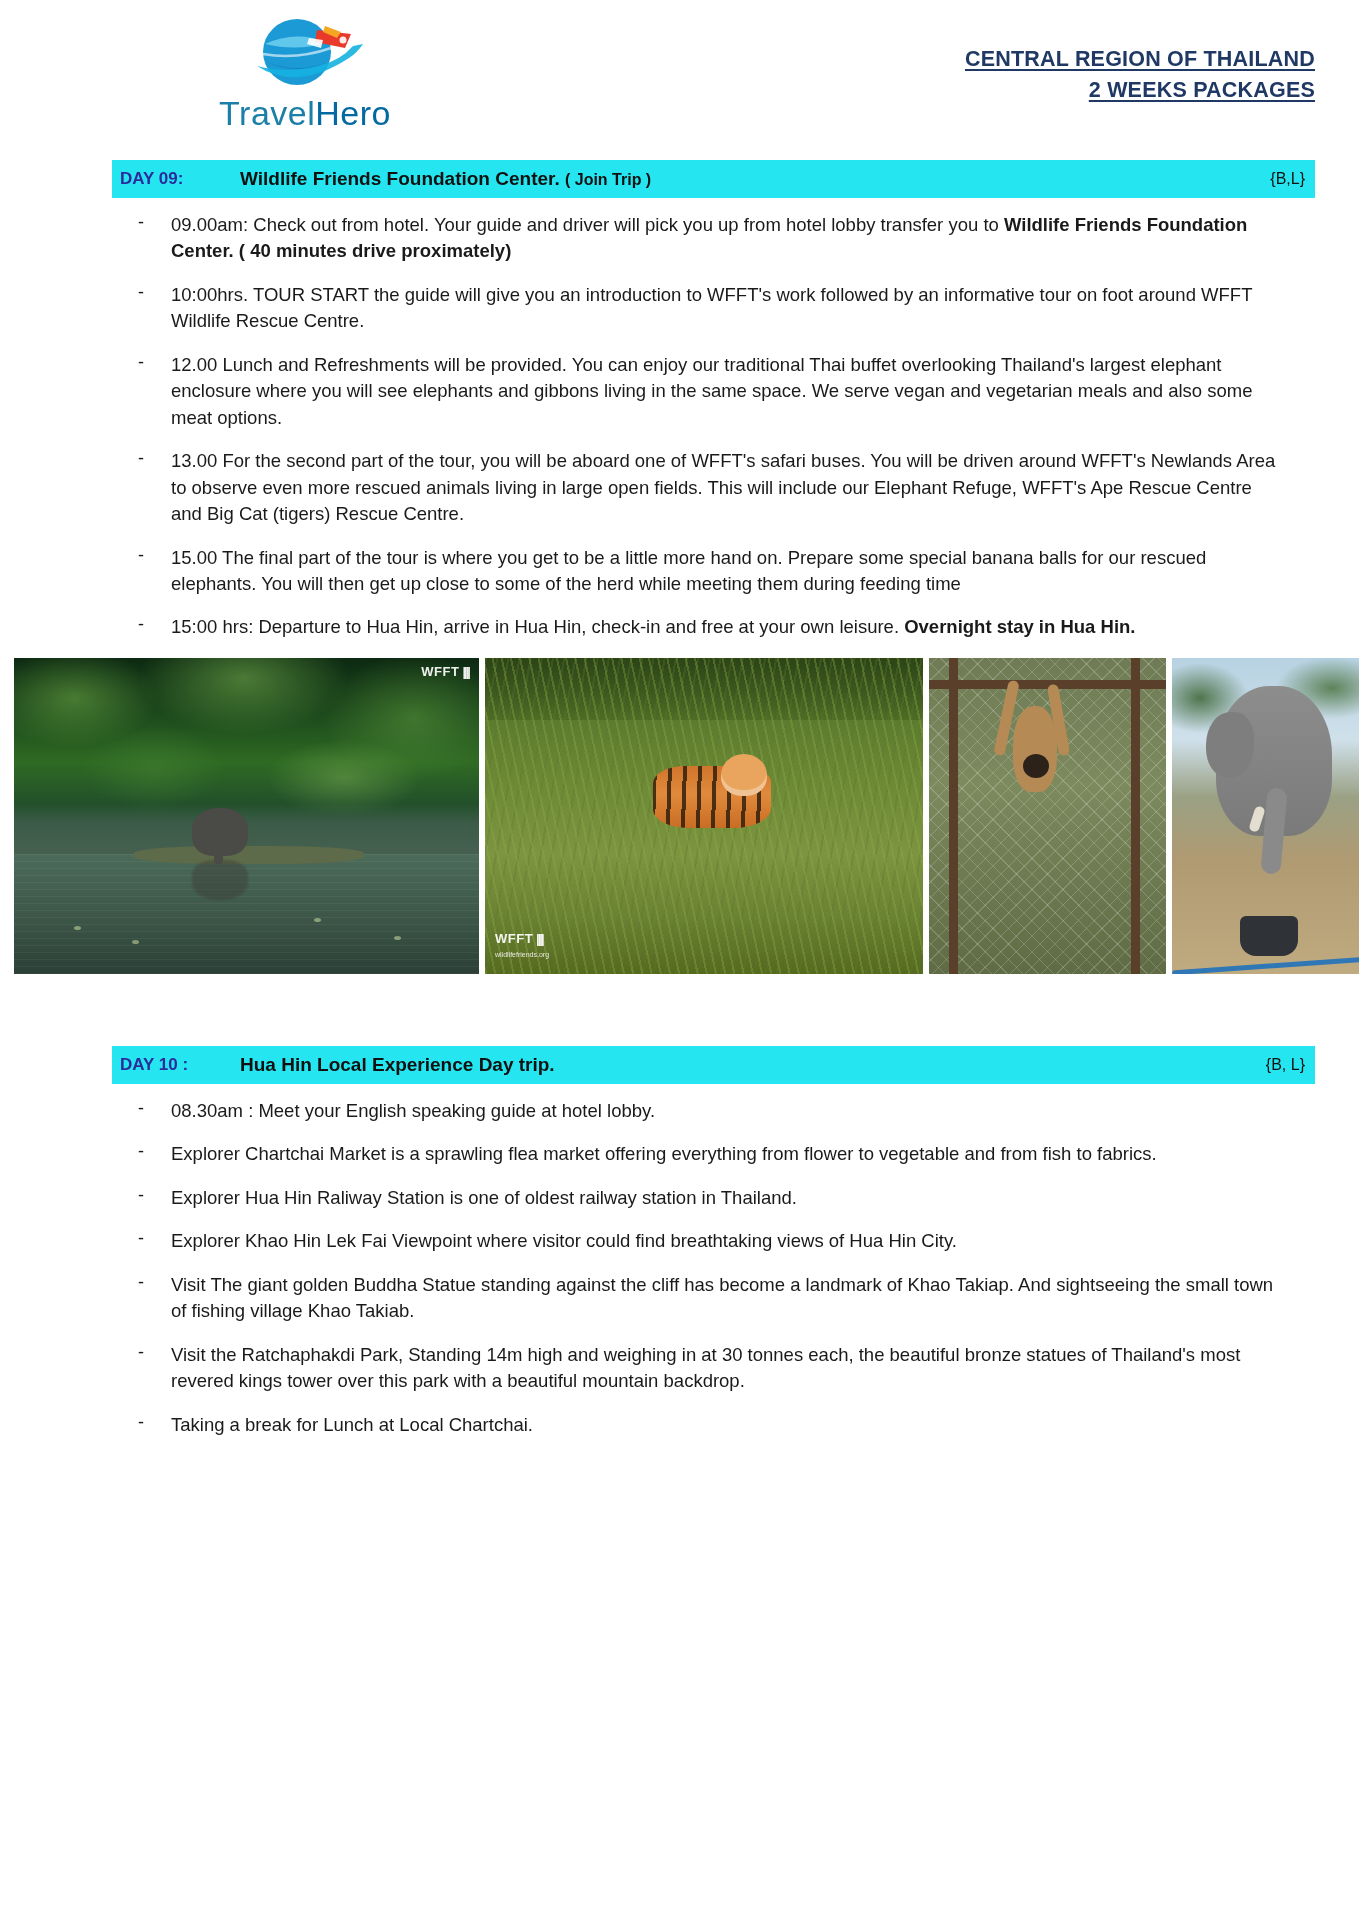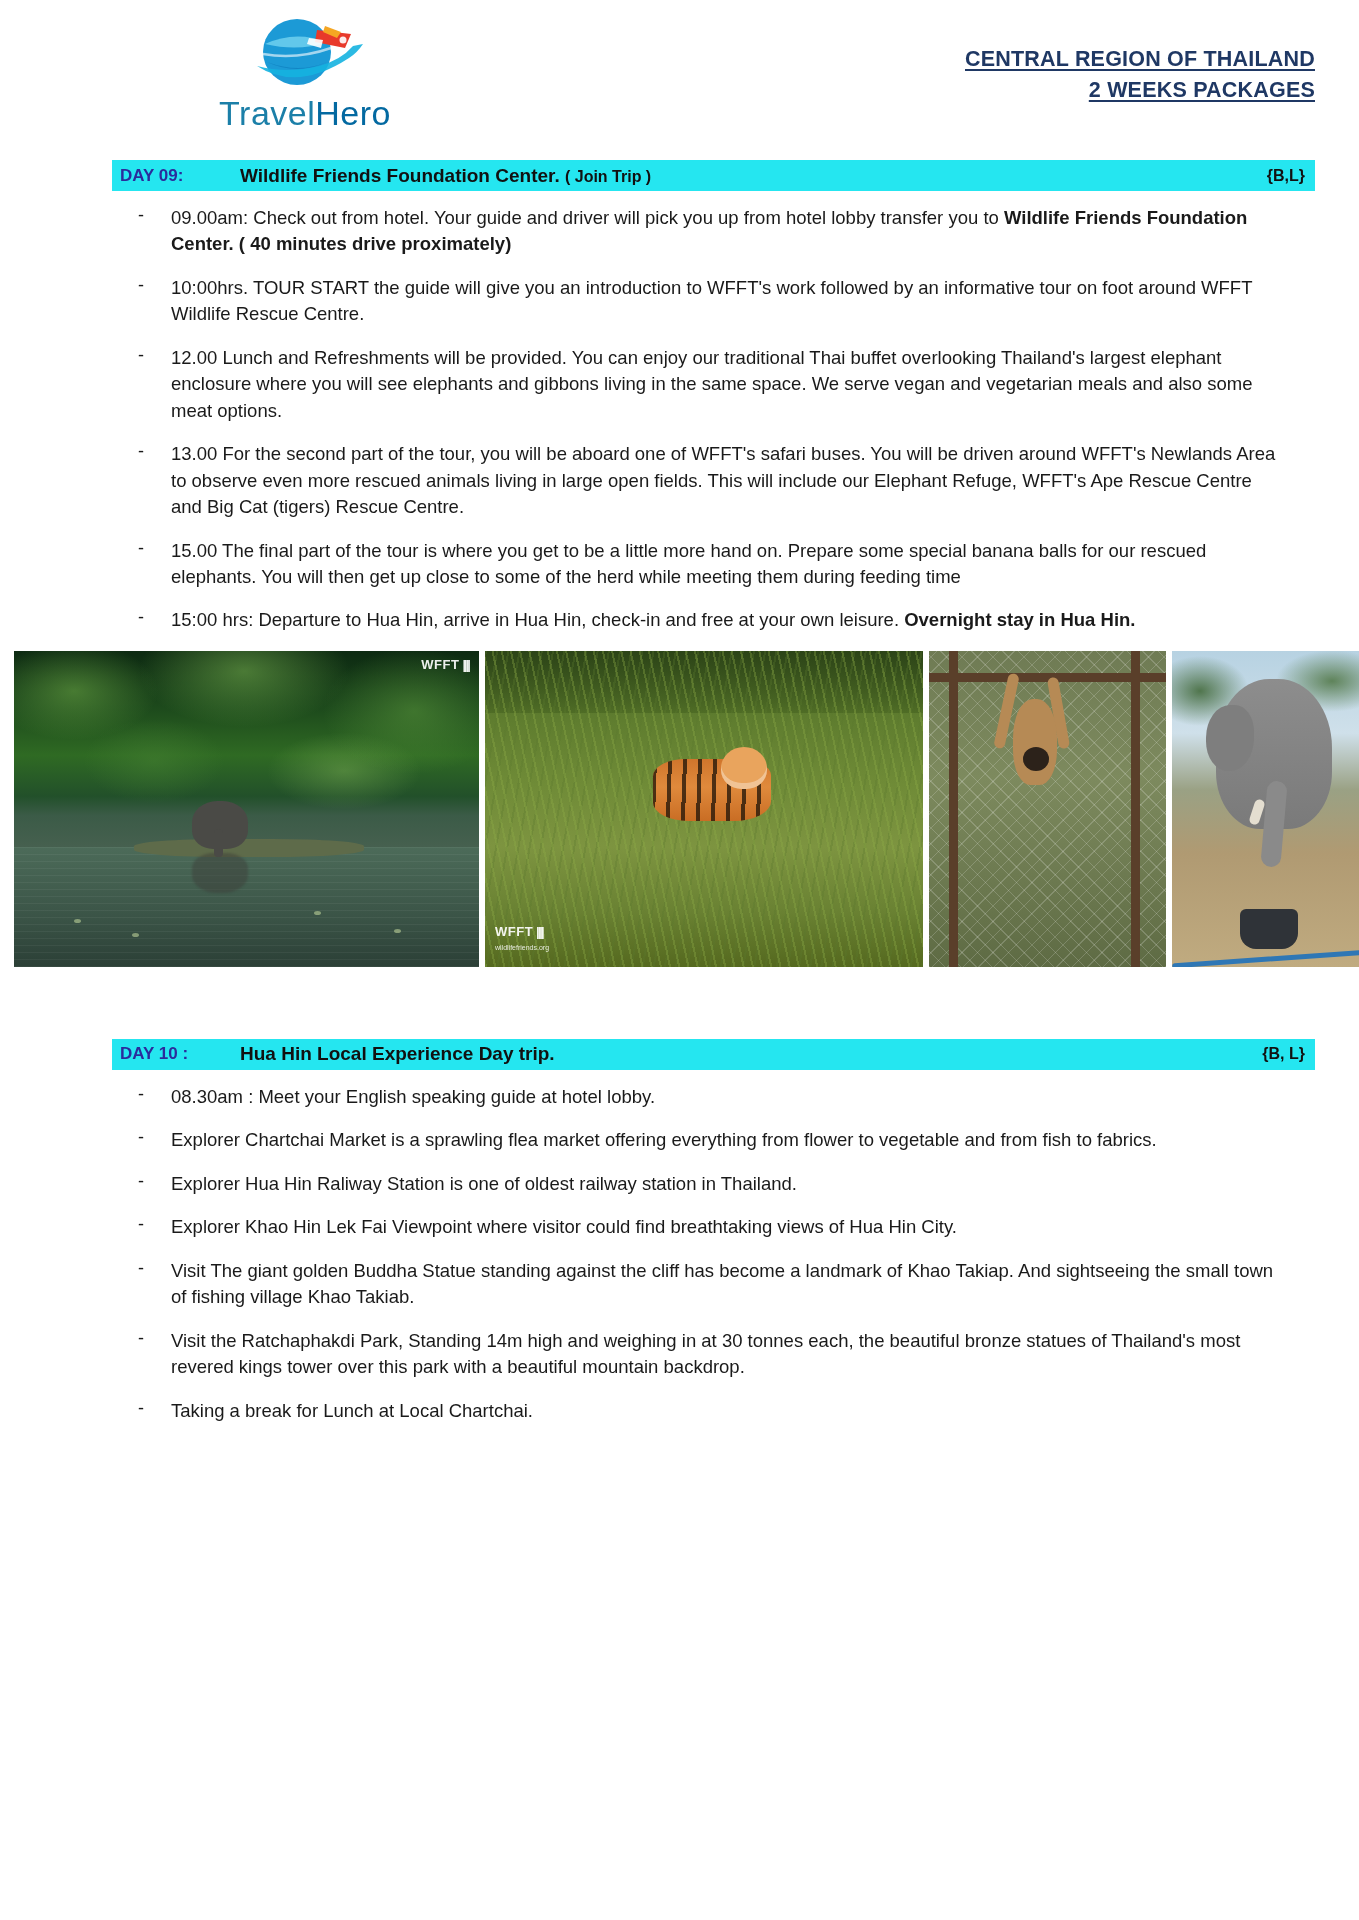--- a/index.html
+++ b/index.html
@@ -69,21 +69,21 @@
   }
 
   
   .content {
     padding: 0 38px 0 112px;
   }
   .day-bar {
     background: #25e6f0;
     display: flex;
     align-items: center;
-    height: 31px;
+    height: 38px;
     padding: 0 8px 0 8px;
     box-sizing: border-box;
     margin-right: 6px;
   }
   .day-bar .day-label {
     font-size: 17px;
     font-weight: bold;
     color: #2b2b9c;
     width: 120px;
     flex: none;
@@ -93,21 +93,21 @@
     font-weight: bold;
     color: #111;
     flex: 1 1 auto;
   }
   .day-bar .day-title .suffix {
     font-size: 16px;
     font-weight: bold;
   }
   .day-bar .day-meal {
     font-size: 16px;
-    font-weight: bold;
+    font-weight: normal;
     color: #111;
     flex: none;
     padding-right: 2px;
   }
 
   
   ul.items {
     list-style: none;
     margin: 0;
     padding: 14px 0 0 0;

